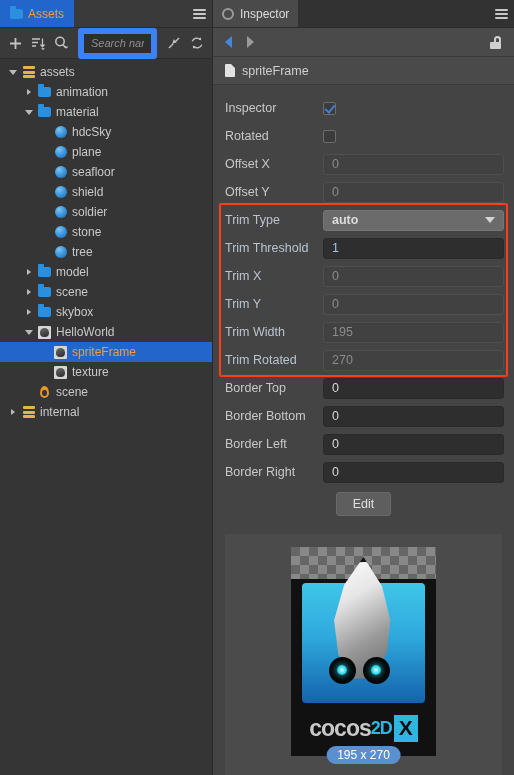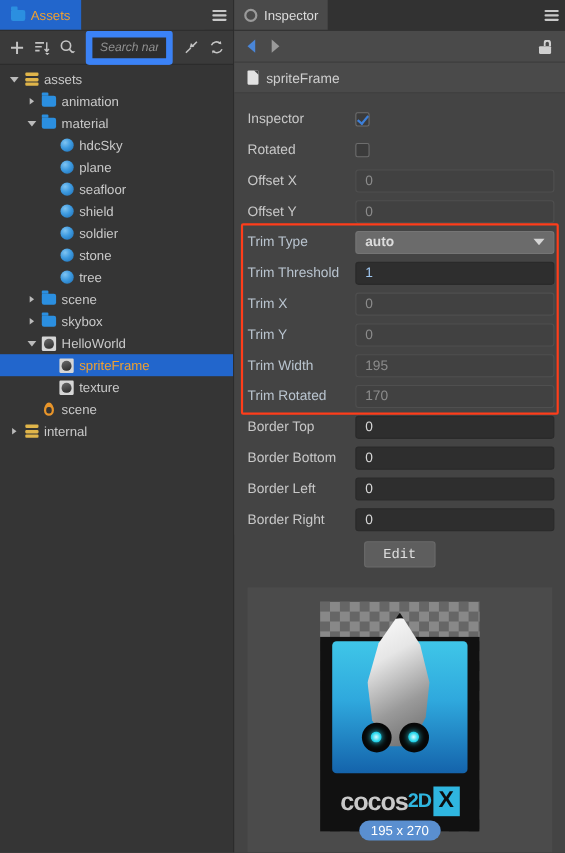--- a/index.html
+++ b/index.html
@@ -182,21 +182,21 @@
   .cb-wrap{flex:1;display:flex;align-items:center;}
 
   .red-box{
     position:absolute;left:6px;right:6px;border:2px solid #ff3d1a;border-radius:2px;
     pointer-events:none;box-sizing:border-box;
   }
 
   .edit-row{height:36px;display:flex;align-items:center;justify-content:center;}
   .edit-btn{
     background:#5e5e5e;border:1px solid #6a6a6a;border-radius:3px;color:#e0e0e0;
-    padding:4px 16px;font-size:12.5px;font-family:Liberation Mono, monospace;cursor:pointer;
+    padding:4px 16px;font-size:12.5px;font-family:Liberation Sans, sans-serif;cursor:pointer;
   }
 
   
   .preview-wrap{
     margin:12px 12px 0 12px;background:#4b4b4b;flex:1;position:relative;
     display:flex;align-items:flex-start;justify-content:center;padding-top:13px;box-sizing:border-box;
   }
   .sprite-outer{
     width:145px;height:209px;position:relative;
     background:
@@ -402,20 +402,30 @@
           <span class="lbl">tree</span>
         </div>
         <div class="row">
           <span style="width:22px;flex:0 0 22px"></span>
           <span class="arrow ">
             <span class="tri"></span>
           </span>
           <span class="ico">
             <span class="folder-ico"></span>
           </span>
+          <span class="lbl">model</span>
+        </div>
+        <div class="row">
+          <span style="width:22px;flex:0 0 22px"></span>
+          <span class="arrow ">
+            <span class="tri"></span>
+          </span>
+          <span class="ico">
+            <span class="folder-ico"></span>
+          </span>
           <span class="lbl">scene</span>
         </div>
         <div class="row">
           <span style="width:22px;flex:0 0 22px"></span>
           <span class="arrow ">
             <span class="tri"></span>
           </span>
           <span class="ico">
             <span class="folder-ico"></span>
           </span>
@@ -560,21 +570,21 @@
         </div>
         <div class="prow">
           <span class="plabel trim">Trim Width</span>
           <span class="pfield disabled">
             <span>195</span>
           </span>
         </div>
         <div class="prow">
           <span class="plabel trim">Trim Rotated</span>
           <span class="pfield disabled">
-            <span>170</span>
+            <span>270</span>
           </span>
         </div>
         <div class="prow">
           <span class="plabel">Border Top</span>
           <span class="pfield dark">
             <span>0</span>
           </span>
         </div>
         <div class="prow">
           <span class="plabel">Border Bottom</span>

